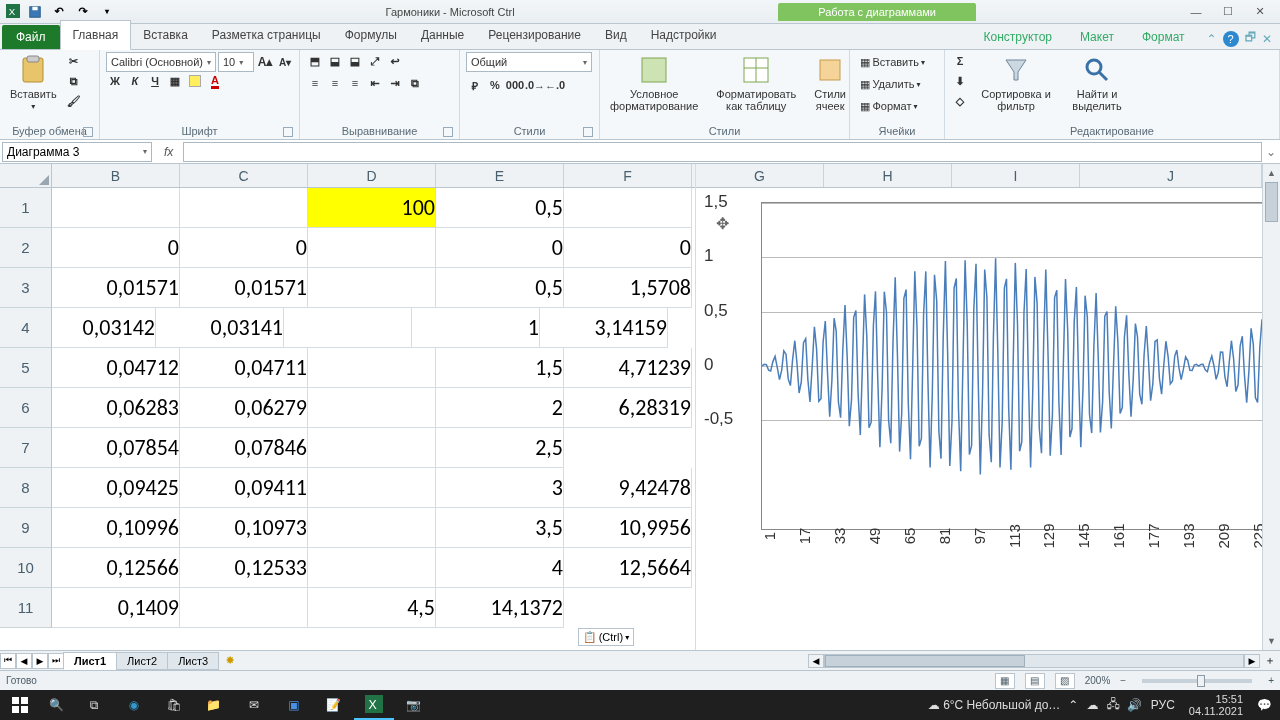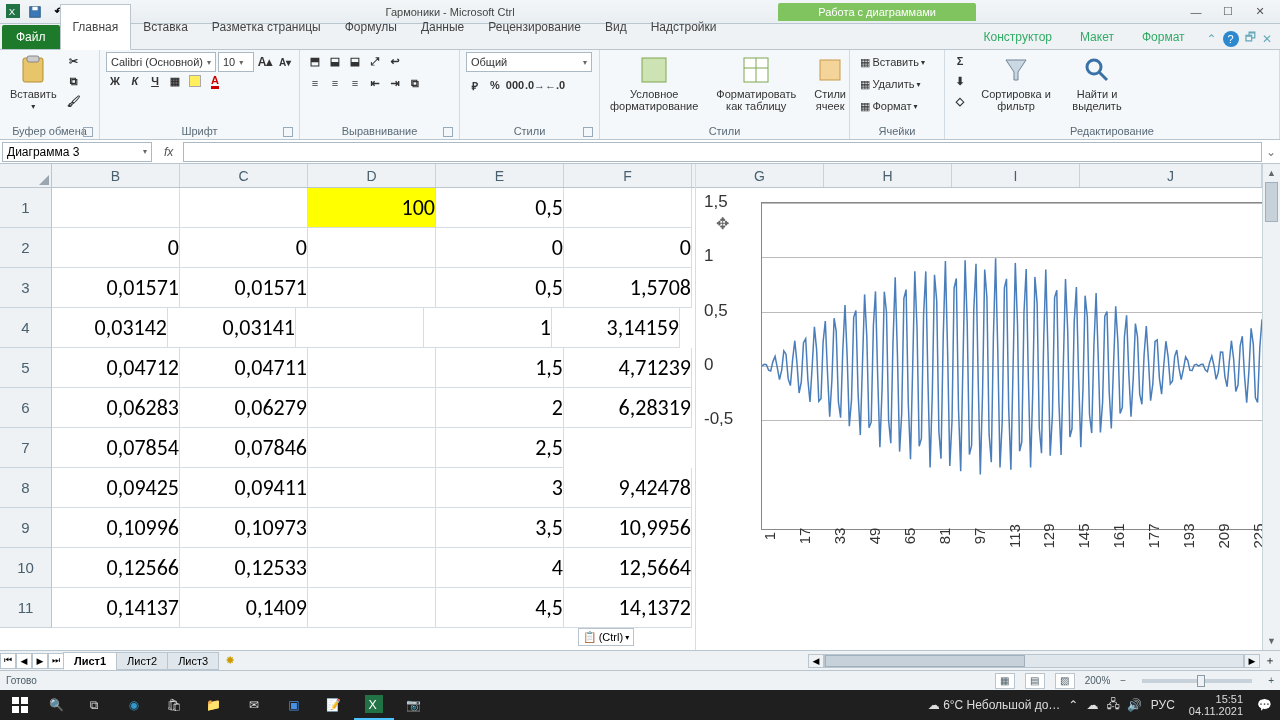--- a/index.html
+++ b/index.html
@@ -10,21 +10,21 @@
 .titlebar .qat { display:flex; align-items:center; gap:6px; padding:0 6px; }
 .titlebar .qat svg, .titlebar .qat .ico { width:14px; height:14px; }
 .titlebar .doc-title { flex:1; text-align:center; color:#444; }
 .titlebar .context-tab { background:#7fc45f; color:#fff; padding:3px 40px; font-size:11px; border-radius:2px 2px 0 0; margin-right:200px; }
 .titlebar .win-controls { display:flex; gap:4px; padding:0 6px; }
 .titlebar .win-controls div { width:28px; height:18px; display:flex; align-items:center; justify-content:center; color:#555; cursor:pointer; }
 
 
 .tabs { height:26px; display:flex; align-items:flex-end; background:#eef2f5; border-bottom:1px solid #b9c6d0; font-size:12px; }
 .tabs .file-tab { background:#1d7a2a; color:#fff; padding:5px 14px; margin-left:2px; border-radius:2px 2px 0 0; cursor:pointer; }
-.tabs .tab { padding:15px 12px; color:#444; cursor:pointer; }
+.tabs .tab { padding:7px 12px; color:#444; cursor:pointer; }
 .tabs .tab.active { background:#fff; border:1px solid #b9c6d0; border-bottom:1px solid #fff; position:relative; top:1px; }
 .tabs .spacer { flex:1; }
 .tabs .ctx-tab { padding:5px 14px; color:#3a6; cursor:pointer; }
 .tabs .help-area { display:flex; align-items:center; gap:6px; padding:0 8px; color:#6ab; }
 
 
 .ribbon { height:90px; display:flex; background:#f5f8fa; border-bottom:1px solid #b9c6d0; font-size:11px; color:#333; }
 .group { border-right:1px solid #d2dbe2; padding:2px 6px 0 6px; display:flex; flex-direction:column; justify-content:space-between; }
 .group .body { display:flex; align-items:flex-start; gap:4px; height:68px; }
 .group .label { text-align:center; font-size:11px; color:#5a6b78; padding:1px 0 2px 0; position:relative; }
@@ -365,21 +365,21 @@
         <div class="row">
           <div class="rowh">3</div>
           <div class="cell" style="width: 128px;">0,01571</div>
           <div class="cell" style="width: 128px;">0,01571</div>
           <div class="cell" style="width: 128px;"></div>
           <div class="cell" style="width: 128px;">0,5</div>
           <div class="cell" style="width: 128px;">1,5708</div>
         </div>
         <div class="row">
           <div class="rowh">4</div>
-          <div class="cell" style="width: 116px; text-align: right;">0,03142</div>
+          <div class="cell" style="width: 104px; text-align: right;">0,03142</div>
           <div class="cell" style="width: 128px;">0,03141</div>
           <div class="cell" style="width: 128px;"></div>
           <div class="cell" style="width: 128px;">1</div>
           <div class="cell" style="width: 128px;">3,14159</div>
         </div>
         <div class="row">
           <div class="rowh">5</div>
           <div class="cell" style="width: 128px;">0,04712</div>
           <div class="cell" style="width: 128px;">0,04711</div>
           <div class="cell" style="width: 128px;"></div>
@@ -420,21 +420,20 @@
         <div class="row">
           <div class="rowh">10</div>
           <div class="cell" style="width: 128px;">0,12566</div>
           <div class="cell" style="width: 128px;">0,12533</div>
           <div class="cell" style="width: 128px;"></div>
           <div class="cell" style="width: 128px;">4</div>
           <div class="cell" style="width: 128px;">12,5664</div>
         </div>
         <div class="row">
           <div class="rowh">11</div>
-          <div class="cell" style="width: 128px;">0,14137</div>
           <div class="cell" style="width: 128px;">0,1409</div>
           <div class="cell" style="width: 128px;"></div>
           <div class="cell" style="width: 128px;">4,5</div>
           <div class="cell" style="width: 128px;">14,1372</div>
         </div>
       </div>
 
     <div class="paste-float">
       <span>📋</span>
       <span>(Ctrl)</span>

